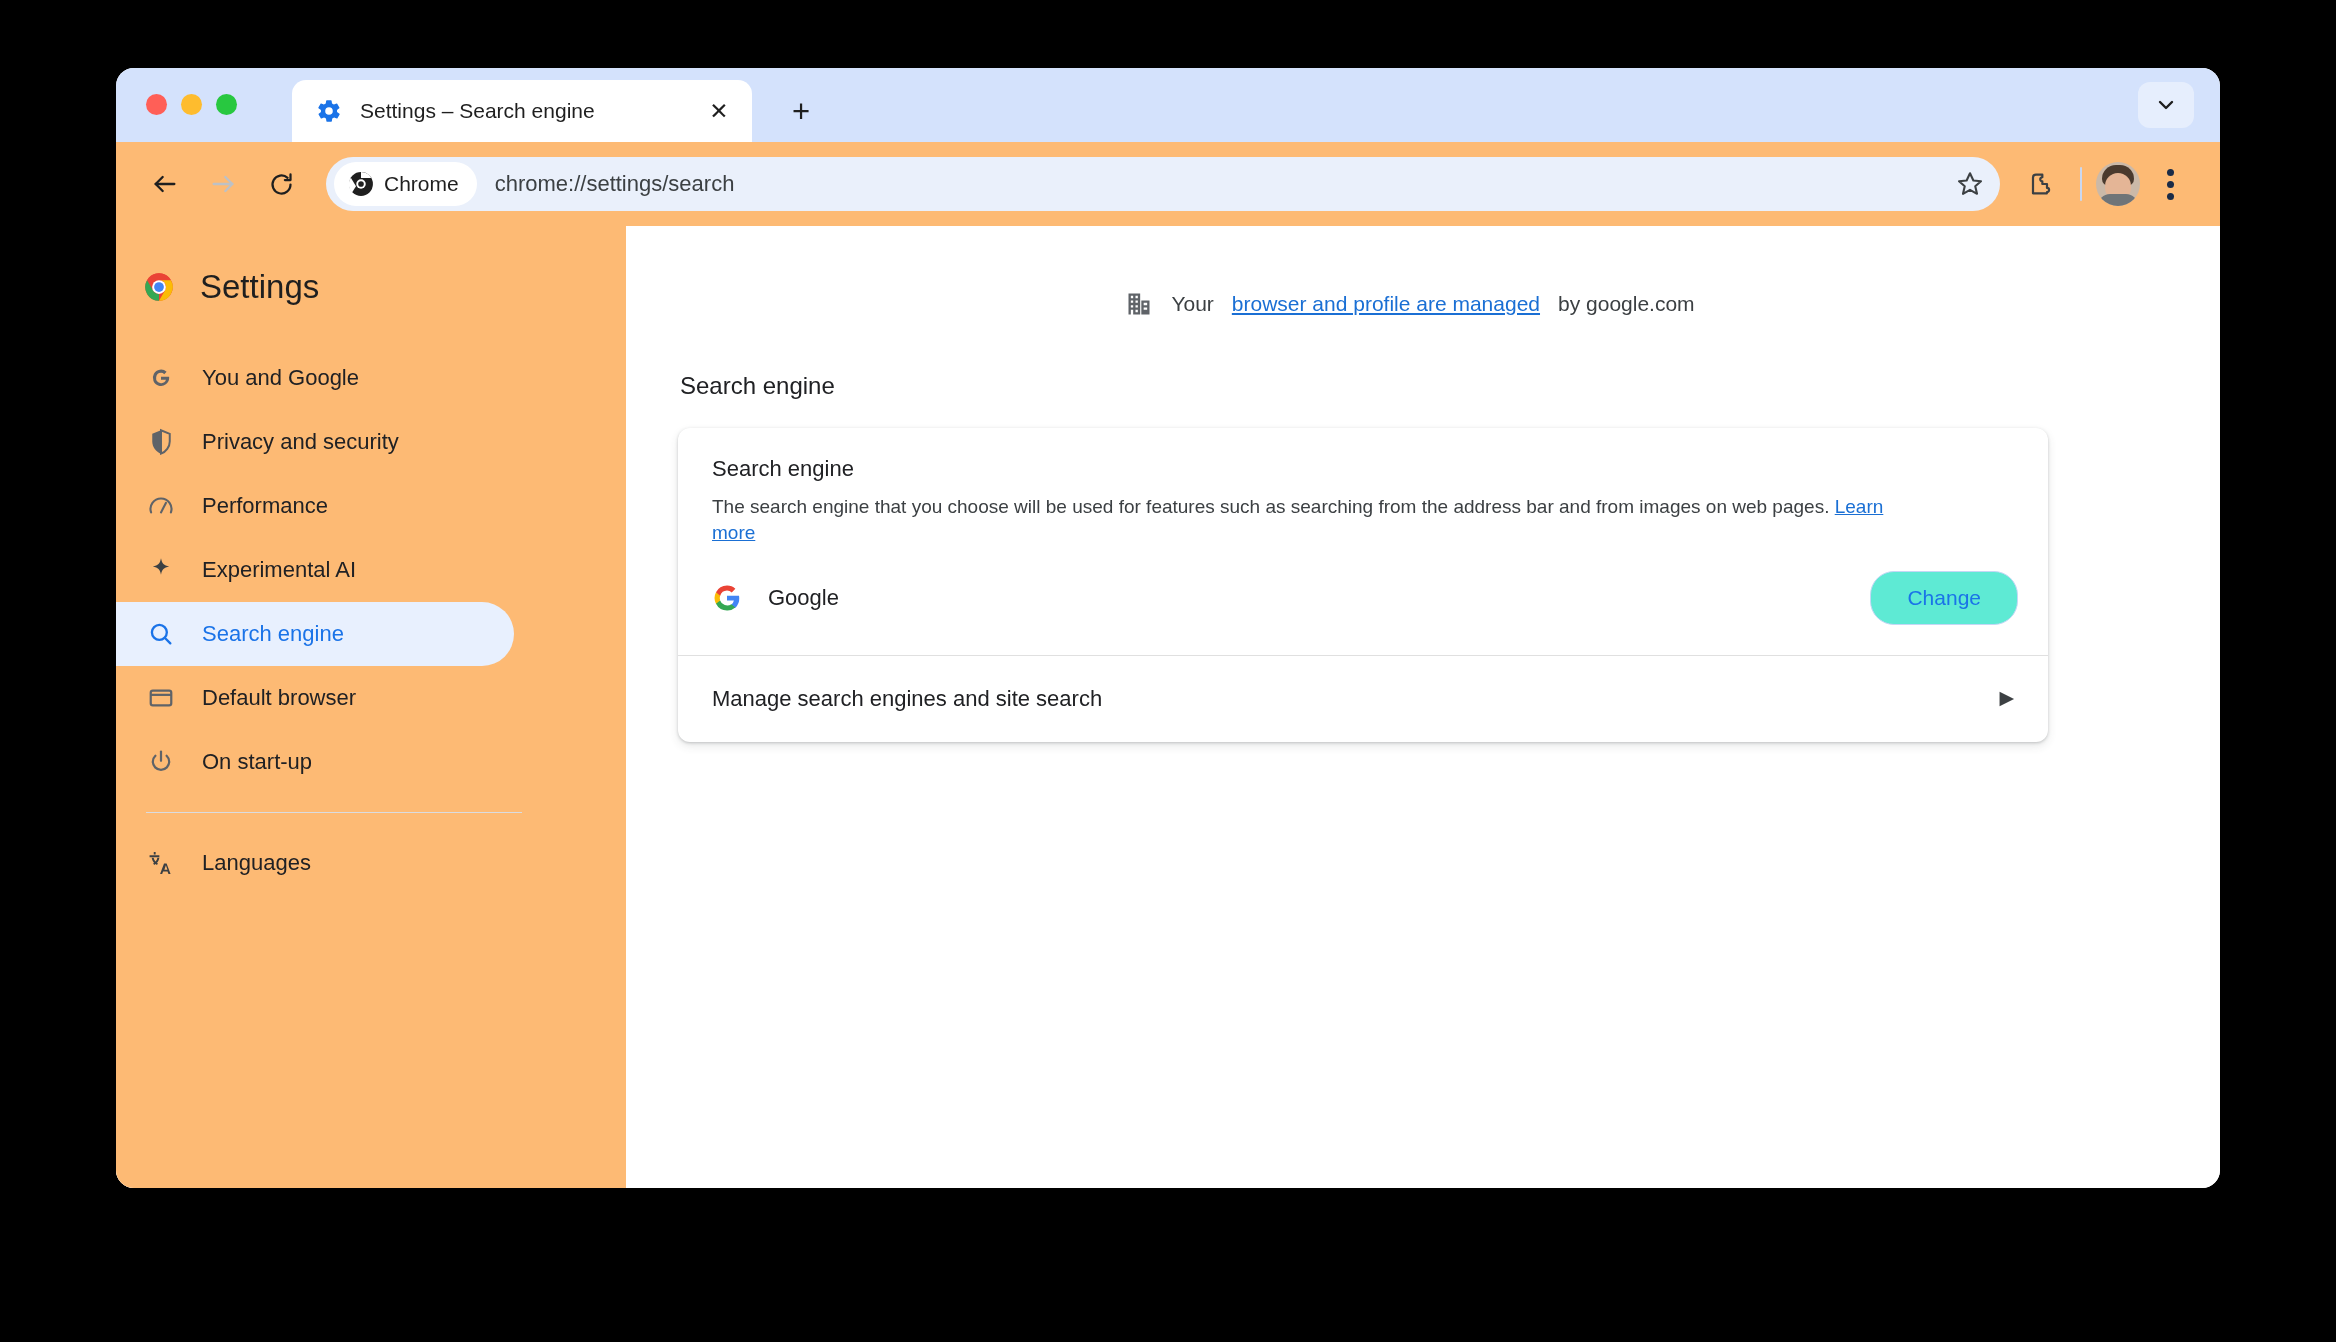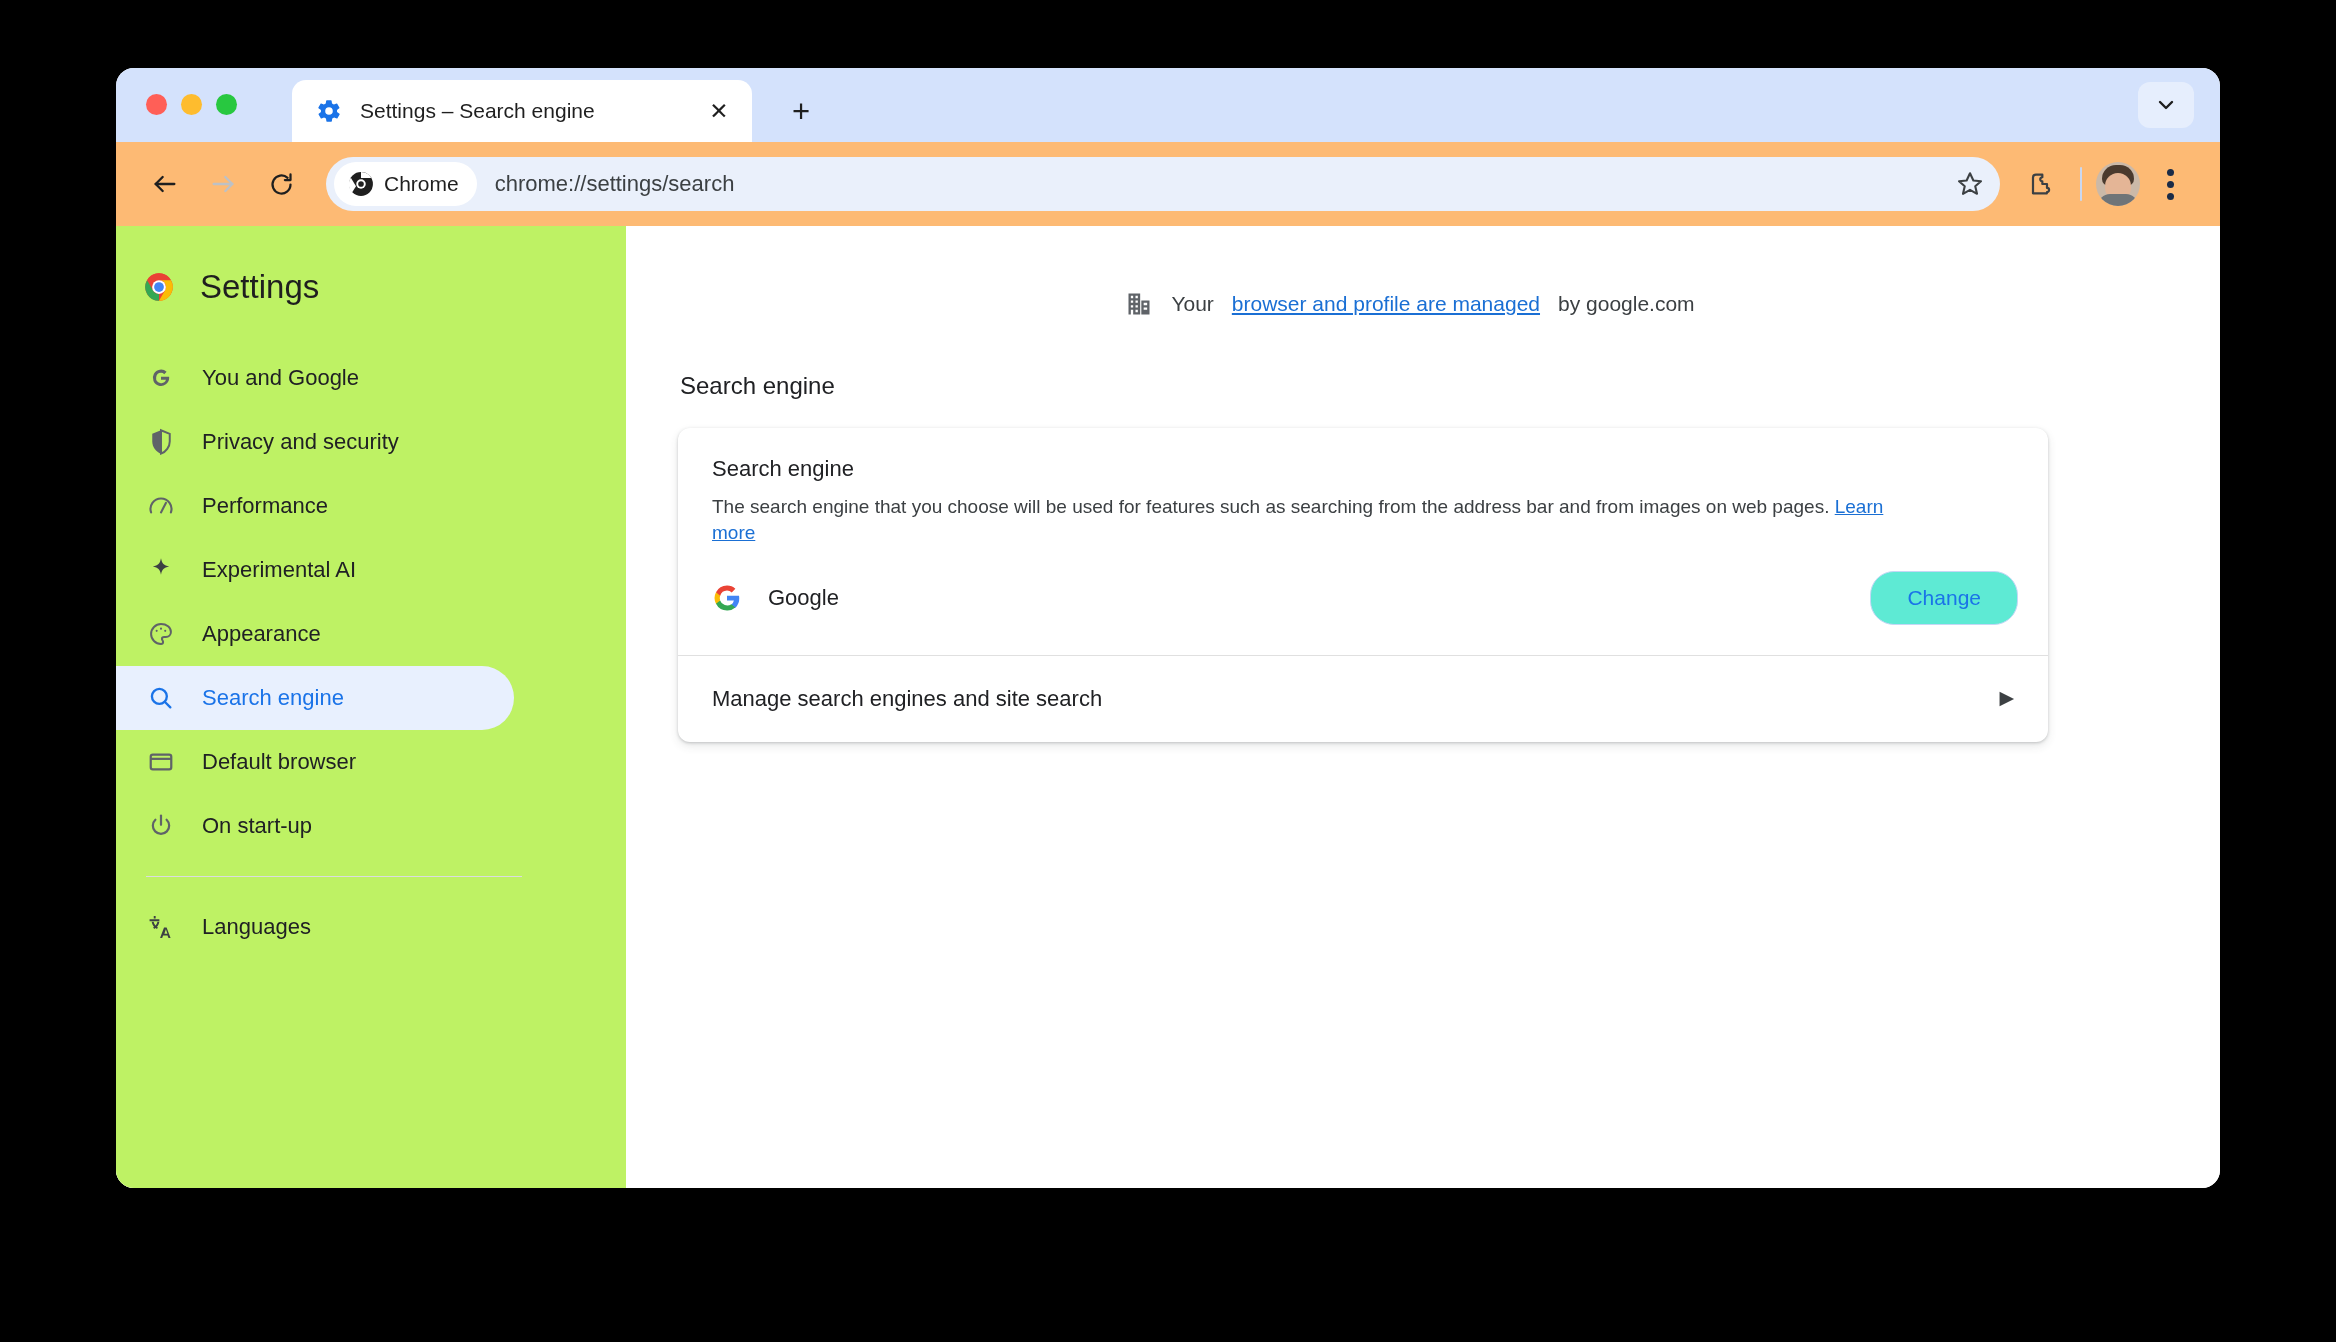--- a/index.html
+++ b/index.html
@@ -175,21 +175,21 @@
     flex: 1;
     display: flex;
     background: #ffffff;
     min-height: 0;
     position: relative;
   }
   .sidebar {
     width: 510px;
     flex: 0 0 510px;
     padding-top: 24px;
-    background: #bef264;
+    background: #fdba74;
   }
   .brand {
     display: flex;
     align-items: center;
     gap: 26px;
     padding: 0 0 0 28px;
     height: 74px;
   }
   .brand-title {
     font-size: 33px;
@@ -460,31 +460,20 @@
 
         <div class="nav-item">
           <span class="nav-icon">
             <svg width="28" height="28" viewBox="0 0 24 24" fill="#3c4043">
                 <path d="M12 2c.9 4.6 2.4 6.1 7 7-4.6.9-6.1 2.4-7 7-.9-4.6-2.4-6.1-7-7 4.6-.9 6.1-2.4 7-7z"></path>
               </svg>
           </span>
           <span class="lbl">Experimental AI</span>
         </div>
 
-        <div class="nav-item">
-          <span class="nav-icon">
-            <svg width="28" height="28" viewBox="0 0 24 24" fill="none" stroke="#5f6368" stroke-width="1.7">
-                <path d="M12 3.5a8.5 8.5 0 0 0 0 17c1.2 0 1.8-.8 1.8-1.7 0-1.3-1-1.6-1-2.6s.8-1.6 1.9-1.6h1.5a4.3 4.3 0 0 0 4.3-4.3C20.5 6.4 16.8 3.5 12 3.5z"></path>
-                <circle cx="8.3" cy="9.3" r=".9" fill="#5f6368" stroke="none"></circle>
-                <circle cx="12" cy="7.4" r=".9" fill="#5f6368" stroke="none"></circle>
-                <circle cx="15.6" cy="9.3" r=".9" fill="#5f6368" stroke="none"></circle>
-              </svg>
-          </span>
-          <span class="lbl">Appearance</span>
-        </div>
 
         <div class="nav-item selected">
           <span class="nav-icon">
             <svg width="28" height="28" viewBox="0 0 24 24" fill="none" stroke="#1a73e8" stroke-width="2" stroke-linecap="round">
                 <circle cx="10.6" cy="10.6" r="6.4"></circle>
                 <line x1="15.4" y1="15.4" x2="20" y2="20"></line>
               </svg>
           </span>
           <span class="lbl">Search engine</span>
         </div>

